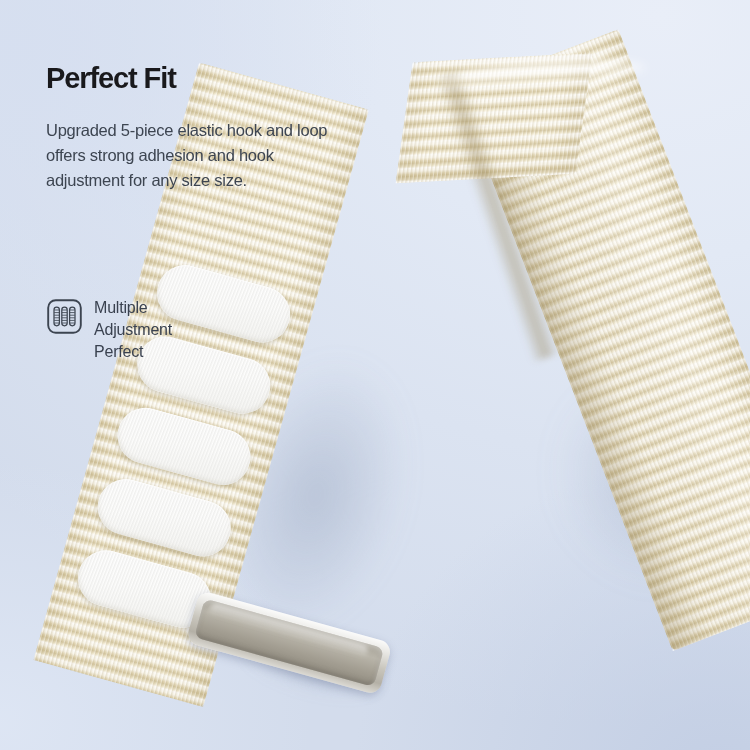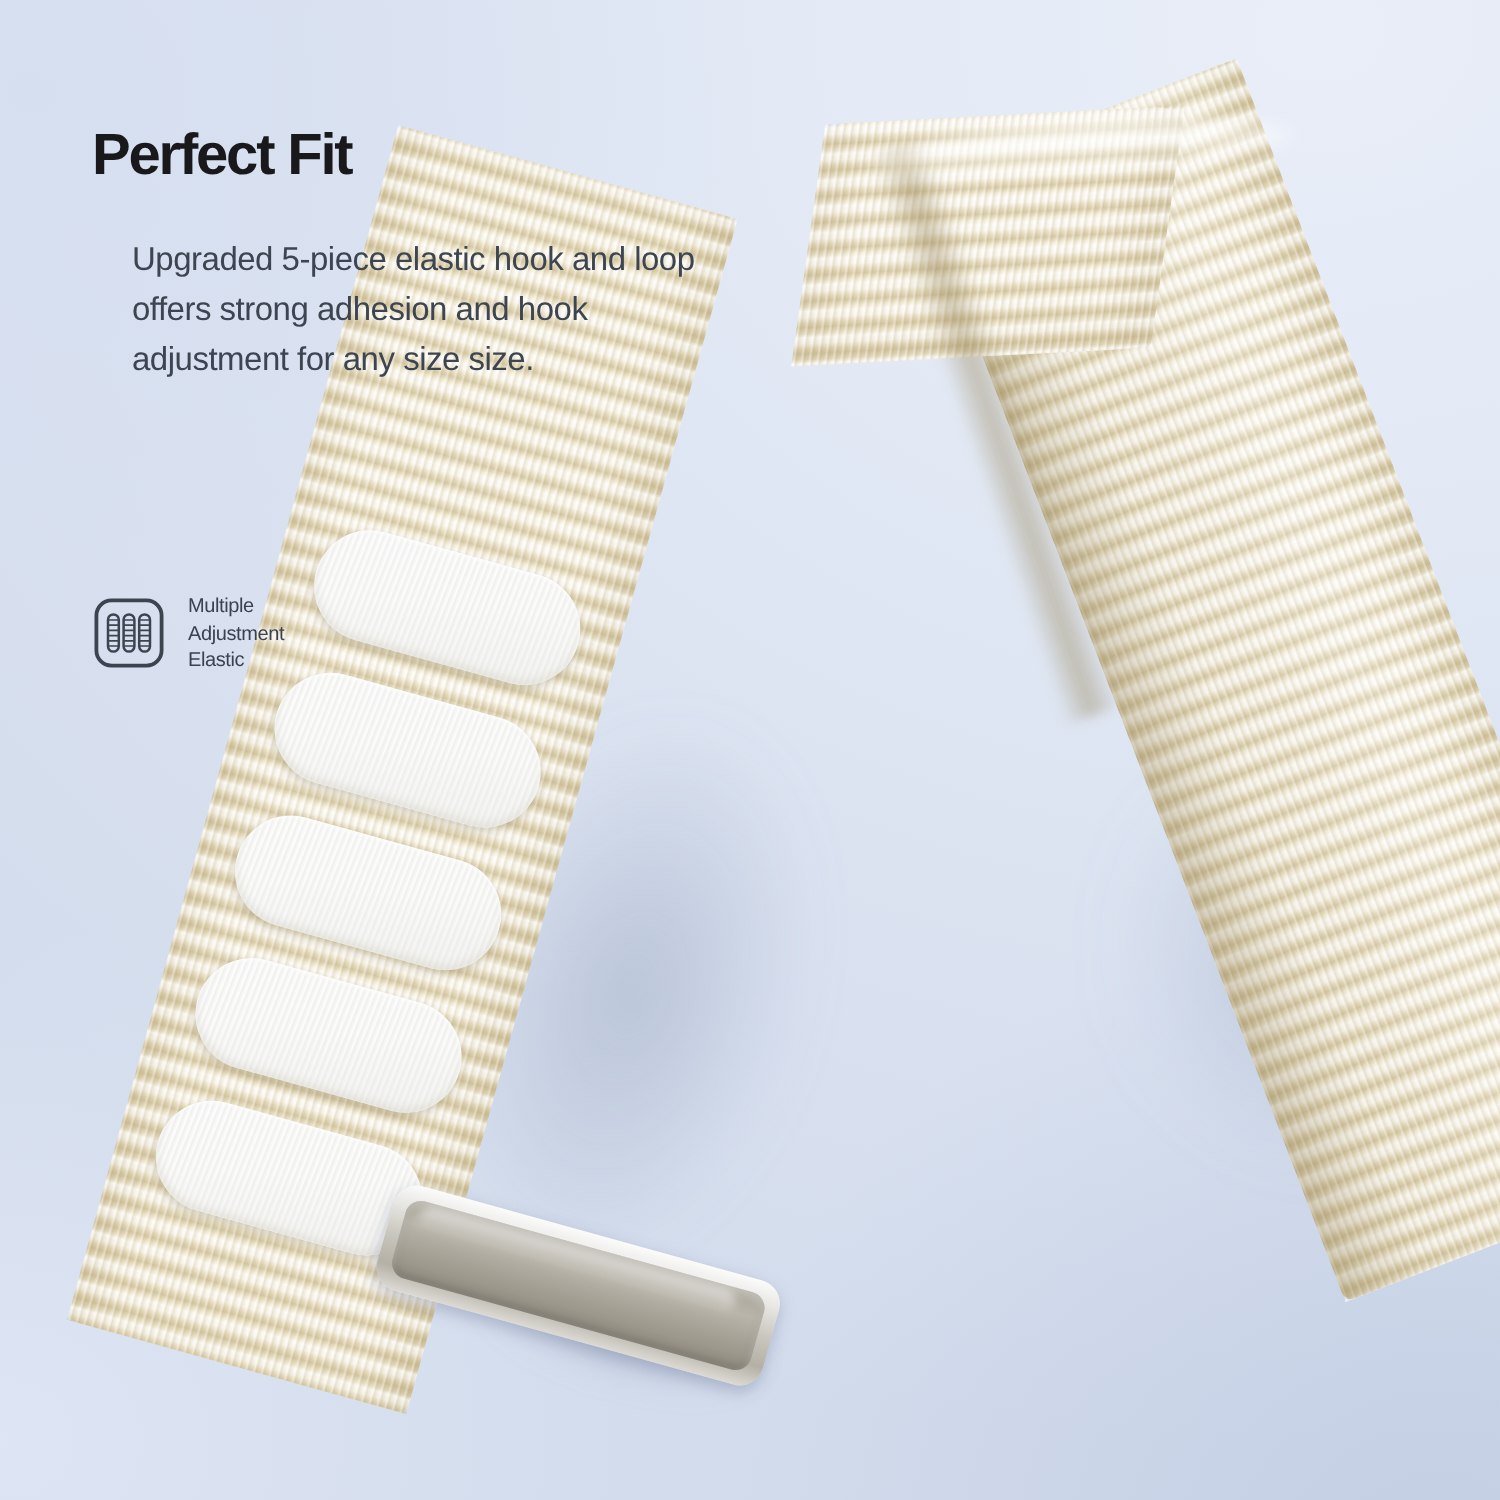--- a/index.html
+++ b/index.html
@@ -58,40 +58,40 @@
   .headline .l2 { display: block; }
 
   .subcopy {
     margin: 22px 0 0 0;
     color: #3d4551;
     font-size: 16.5px;
     line-height: 1.52;
     letter-spacing: -0.25px;
     max-width: 330px;
   }
-  .subcopy span { display: block; margin-left: 20px; }
+  .subcopy span { display: block; }
 
   
   .feature {
     position: absolute;
     left: 46px;
     top: 296px;
     display: flex;
     align-items: flex-start;
     gap: 11px;
   }
   .feature-icon {
     width: 37px;
     height: 37px;
     flex: 0 0 37px;
     margin-top: 2px;
   }
   .feature-label {
     color: #3a4250;
-    font-size: 10px;
+    font-size: 16px;
     line-height: 1.36;
     letter-spacing: -0.2px;
     padding-top: 1px;
   }
   .feature-label span { display: block; }
 
   
   .product {
     position: absolute;
     left: 0;
@@ -383,17 +383,17 @@
           <line x1="24.2" y1="17.2" x2="28.4" y2="17.2"></line>
           <line x1="24.2" y1="19.8" x2="28.4" y2="19.8"></line>
           <line x1="24.2" y1="22.4" x2="28.4" y2="22.4"></line>
           <line x1="24.2" y1="25.0" x2="28.4" y2="25.0"></line>
         </g>
       </svg>
     </span>
     <span class="feature-label">
       <span>Multiple</span>
       <span>Adjustment</span>
-      <span>Elastic</span>
+      <span>Perfect</span>
     </span>
   </div>
 
 </div>
 
 </body></html>

